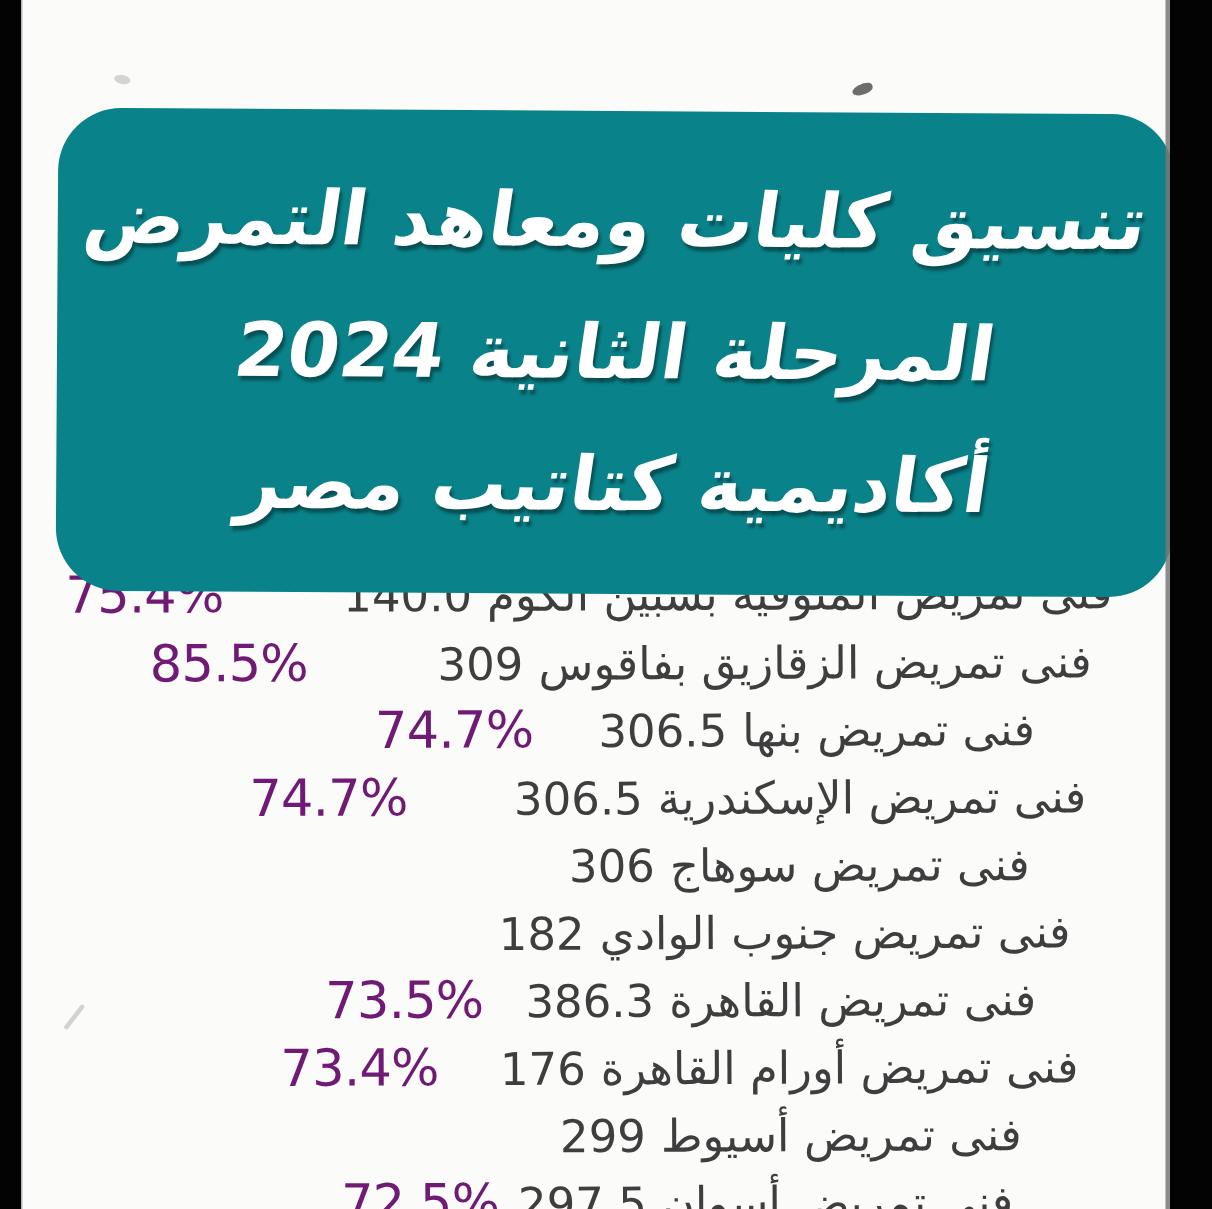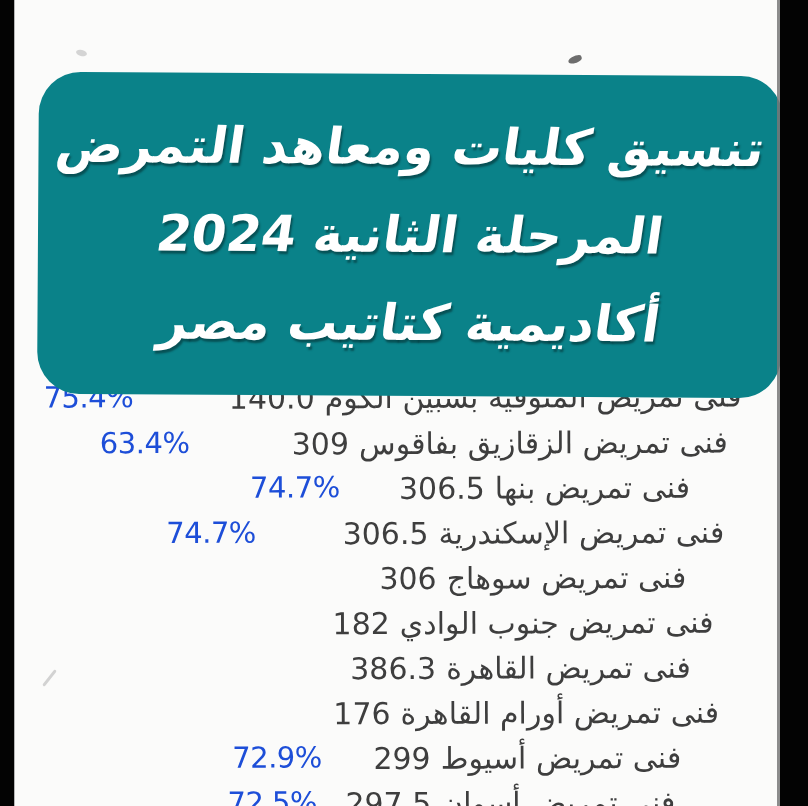--- a/index.html
+++ b/index.html
@@ -26,22 +26,22 @@
     transform:skewX(-8deg);
     text-shadow:2px 3px 2px rgba(0,0,0,0.38);
     white-space:nowrap;
   }
 
   
   .list{position:absolute;left:14px;top:0;width:766px;height:806px;z-index:1;
         transform:rotate(-0.25deg);transform-origin:50% 60%;}
   .row{position:absolute;left:0;width:100%;height:45px;}
   .pct{
-    position:absolute;top:2px;font-size:29px;line-height:40px;
-    color:#1d4ed8;letter-spacing:-0.5px;white-space:nowrap;
+    position:absolute;top:2px;font-size:34px;line-height:40px;
+    color:#701a75;letter-spacing:-0.5px;white-space:nowrap;
   }
   .nm{
     position:absolute;top:5px;direction:rtl;unicode-bidi:isolate;
     font-size:30px;line-height:38px;color:#3e3e3e;white-space:nowrap;
   }
   .nm .score{margin-right:10px;unicode-bidi:plaintext;}
 
   
   .r1{top:374px}  .r1 .pct{left:30px}   .r1 .nm{right:38px}
   .r2{top:420px}  .r2 .pct{left:86px}   .r2 .nm{right:52px}
@@ -68,21 +68,21 @@
 <div class="screen">
 
   <div class="list">
 
     <div class="row r1">
       <span class="pct">75.4%</span>
       <span class="nm"><span>فنى تمريض المنوفية بشبين الكوم</span><span class="score">140.0</span></span>
     </div>
 
     <div class="row r2">
-      <span class="pct">63.4%</span>
+      <span class="pct">85.5%</span>
       <span class="nm"><span>فنى تمريض الزقازيق بفاقوس</span><span class="score">309</span></span>
     </div>
 
     <div class="row r3">
       <span class="pct">74.7%</span>
       <span class="nm"><span>فنى تمريض بنها</span><span class="score">306.5</span></span>
     </div>
 
     <div class="row r4">
       <span class="pct">74.7%</span>
@@ -91,29 +91,30 @@
 
     <div class="row r5">
       <span class="nm"><span>فنى تمريض سوهاج</span><span class="score">306</span></span>
     </div>
 
     <div class="row r6">
       <span class="nm"><span>فنى تمريض جنوب الوادي</span><span class="score">182</span></span>
     </div>
 
     <div class="row r7">
+      <span class="pct">73.5%</span>
       <span class="nm"><span>فنى تمريض القاهرة</span><span class="score">386.3</span></span>
     </div>
 
     <div class="row r8">
+      <span class="pct">73.4%</span>
       <span class="nm"><span>فنى تمريض أورام القاهرة</span><span class="score">176</span></span>
     </div>
 
     <div class="row r9">
-      <span class="pct">72.9%</span>
       <span class="nm"><span>فنى تمريض أسيوط</span><span class="score">299</span></span>
     </div>
 
     <div class="row r10">
       <span class="pct">72.5%</span>
       <span class="nm"><span>فنى تمريض أسوان</span><span class="score">297.5</span></span>
     </div>
 
   </div>
 

